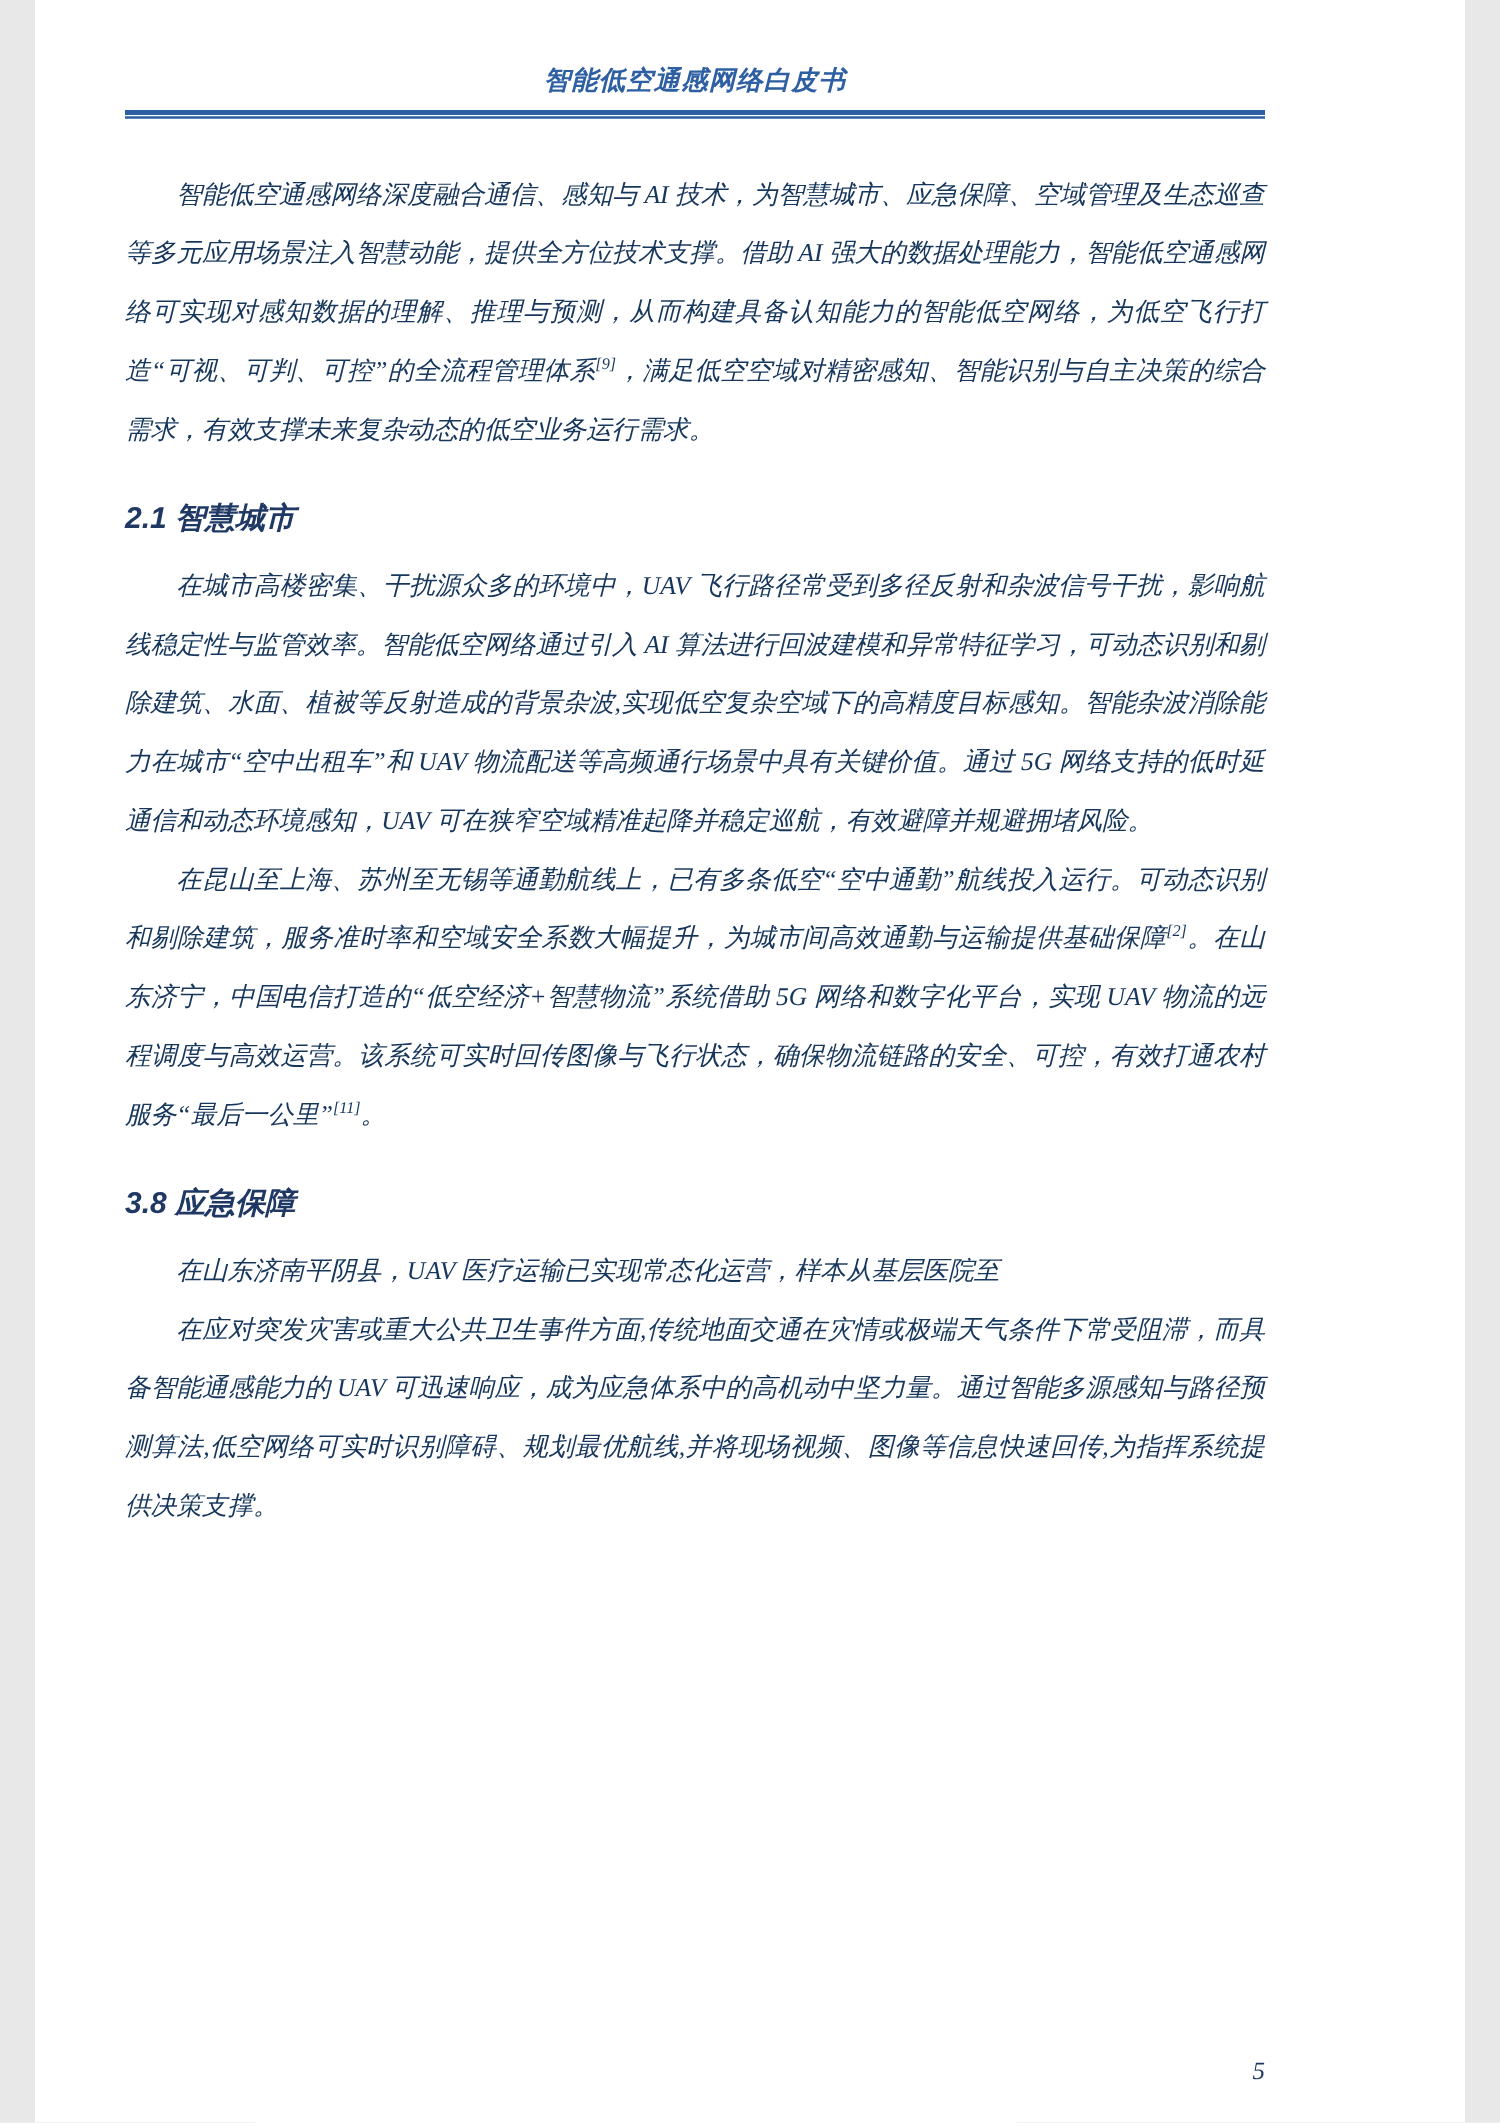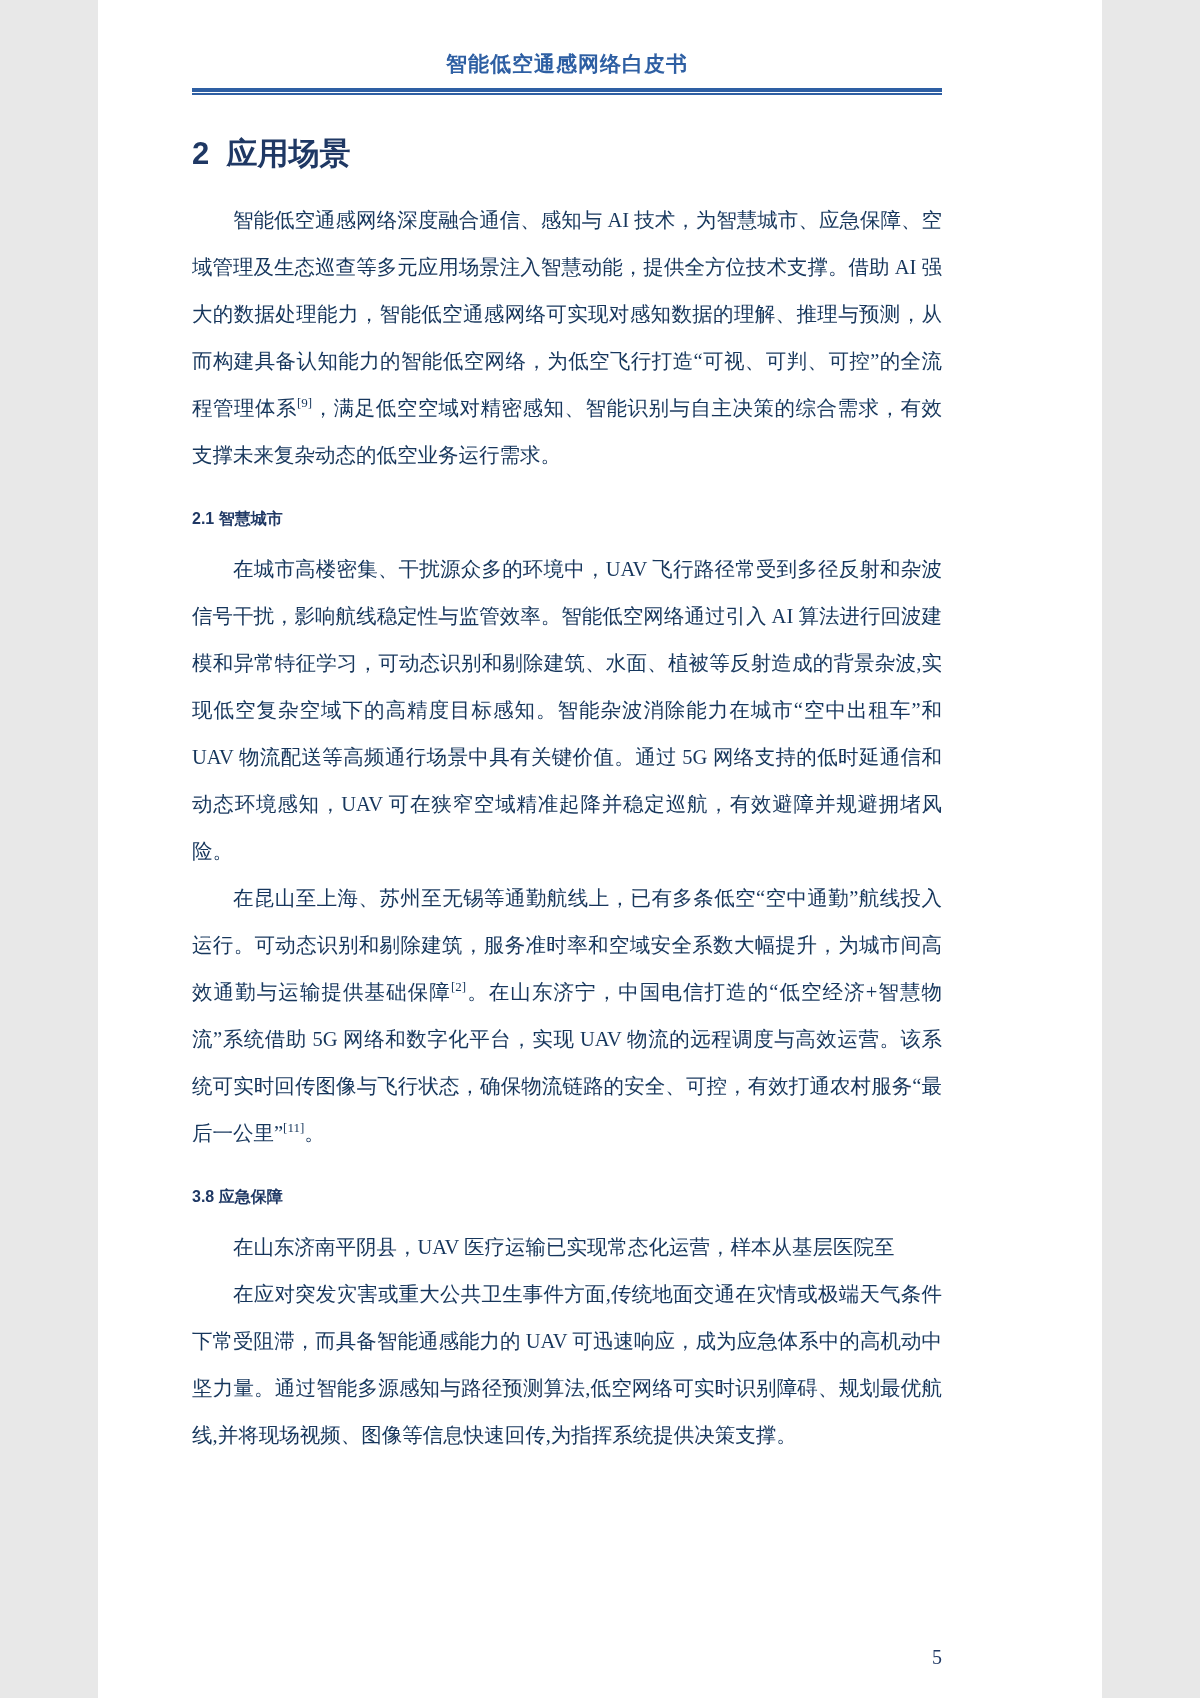--- a/index.html
+++ b/index.html
@@ -1,26 +1,27 @@
 <!DOCTYPE html>
 <html><head>
 <meta charset="utf-8">
 <style>
   * { margin: 0; padding: 0; box-sizing: border-box; }
   html, body { background: #e8e8e8; }
   .page {
     position: relative;
-    width: 1004px;
+    width: 1144px;
     height: 1698px;
     margin: 0 auto;
     background: #ffffff;
-    padding: 50px 160px 0 94px;
+    padding: 50px 160px 0 72px;
     font-family: "Liberation Serif", "DejaVu Serif", serif;
     color: #16365c;
     overflow: hidden;
+    font-style: italic;
   }
   
   .page-header { text-align: center; }
   .header-title {
     font-family: "Liberation Sans", "DejaVu Sans", sans-serif;
     font-size: 21px;
     font-weight: 600;
     color: #2e5fa3;
     letter-spacing: 1px;
     margin-bottom: 10px;
@@ -35,21 +36,21 @@
   .h1 {
     font-family: "Liberation Sans", "DejaVu Sans", sans-serif;
     font-size: 31px;
     font-weight: 700;
     color: #1f3864;
     white-space: pre-wrap;
     margin: 0 0 22px 0;
   }
   .h2 {
     font-family: "Liberation Sans", "DejaVu Sans", sans-serif;
-    font-size: 16px;
+    font-size: 24px;
     font-weight: 700;
     color: #1f3864;
     white-space: pre-wrap;
     margin: 30px 0 16px 0;
   }
   .para {
     font-size: 20.5px;
     line-height: 47px;
     text-align: justify;
     text-indent: 2em;
@@ -86,21 +87,20 @@
 
 <div class="page">
 
   <div class="page-header">
     <div class="header-title">智能低空通感网络白皮书</div>
     <div class="header-rule"></div>
   </div>
 
   <div class="page-body">
 
-    <h1 class="h1">2  应用场景</h1>
 
     <p class="para"><span>智能低空通感网络深度融合通信、感知与 AI 技术，为智慧城市、应急保障、空域管理及生态巡查等多元应用场景注入智慧动能，提供全方位技术支撑。借助 AI 强大的数据处理能力，智能低空通感网络可实现对感知数据的理解、推理与预测，从而构建具备认知能力的智能低空网络，为低空飞行打造“可视、可判、可控”的全流程管理体系</span><sup>[9]</sup><span>，满足低空空域对精密感知、智能识别与自主决策的综合需求，有效支撑未来复杂动态的低空业务运行需求。</span></p>
 
     <h2 class="h2">2.1 智慧城市</h2>
 
     <p class="para">在城市高楼密集、干扰源众多的环境中，UAV 飞行路径常受到多径反射和杂波信号干扰，影响航线稳定性与监管效率。智能低空网络通过引入 AI 算法进行回波建模和异常特征学习，可动态识别和剔除建筑、水面、植被等反射造成的背景杂波,实现低空复杂空域下的高精度目标感知。智能杂波消除能力在城市“空中出租车”和 UAV 物流配送等高频通行场景中具有关键价值。通过 5G 网络支持的低时延通信和动态环境感知，UAV 可在狭窄空域精准起降并稳定巡航，有效避障并规避拥堵风险。</p>
 
     <p class="para"><span>在昆山至上海、苏州至无锡等通勤航线上，已有多条低空“空中通勤”航线投入运行。可动态识别和剔除建筑，服务准时率和空域安全系数大幅提升，为城市间高效通勤与运输提供基础保障</span><sup>[2]</sup><span>。在山东济宁，中国电信打造的“低空经济+智慧物流”系统借助 5G 网络和数字化平台，实现 UAV 物流的远程调度与高效运营。该系统可实时回传图像与飞行状态，确保物流链路的安全、可控，有效打通农村服务“最后一公里”</span><sup>[11]</sup><span>。</span></p>
 
     <h2 class="h2">3.8 应急保障</h2>

